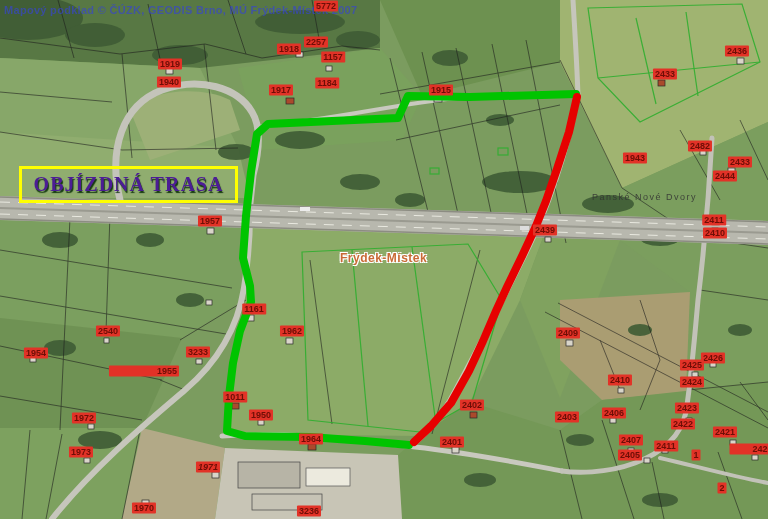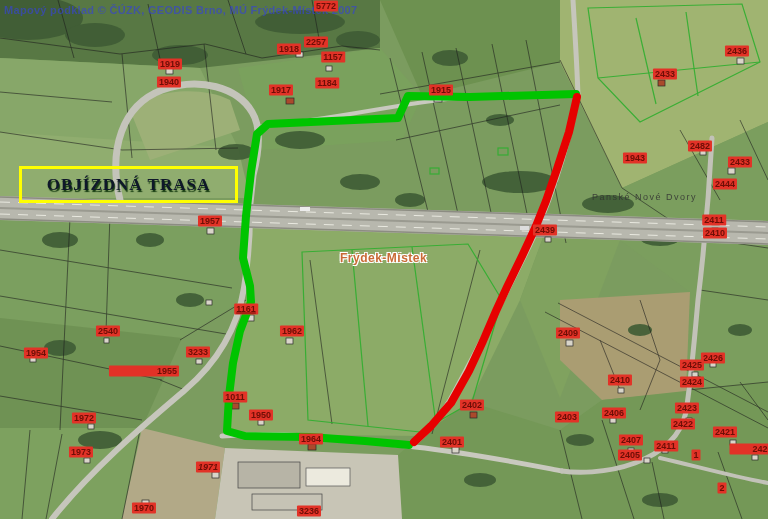--- a/index.html
+++ b/index.html
@@ -5,21 +5,21 @@
   html,body{margin:0;padding:0;background:#222;}
   .stage{position:relative;width:768px;height:519px;overflow:hidden;
          font-family:"Liberation Sans",sans-serif;background:#7b9c5f;}
   .stage svg{position:absolute;left:0;top:0;}
   .copyright{position:absolute;left:4px;top:4px;font:bold 11px "Liberation Sans",sans-serif;
              color:rgba(55,70,205,0.68);letter-spacing:.3px;white-space:nowrap;}
   .label-box{position:absolute;border:3px solid #ffff00;display:flex;align-items:center;
              justify-content:center;box-sizing:border-box;}
   .label-box span{font-family:"Liberation Serif",serif;font-weight:bold;white-space:nowrap;}
   .detour-box{left:19px;top:166px;width:219px;height:37px;}
-  .detour-box span{font-size:17px;color:#0f172a;letter-spacing:1px;
+  .detour-box span{font-size:20px;color:#4c1d95;letter-spacing:1px;
                    text-shadow:1px 2px 1px rgba(0,40,0,.85);}
   .closure-box{left:504px;top:277px;width:162px;height:34px;}
   .closure-box span{font-size:22px;color:#c41414;letter-spacing:1px;
                     text-shadow:1px 2px 1px rgba(60,0,0,.85);}
   .parcel{position:absolute;transform:translate(-50%,-50%);background:#e23227;color:#6e0e06;
           font:bold 9px "Liberation Sans",sans-serif;line-height:11px;padding:0 2px;
           border-radius:1px;white-space:nowrap;}
   .place{position:absolute;white-space:nowrap;}
   .place-city{font:bold 12px "Liberation Sans",sans-serif;color:#c96a35;letter-spacing:.5px;
         text-shadow:-1px -1px 0 #fff,1px -1px 0 #fff,-1px 1px 0 #fff,1px 1px 0 #fff;}
@@ -229,26 +229,26 @@
       <div class="parcel" style="left: 333px; top: 57px;">1157</div>
       <div class="parcel" style="left: 289px; top: 49px;">1918</div>
       <div class="parcel" style="left: 281px; top: 90px;">1917</div>
       <div class="parcel" style="left: 327px; top: 83px;">1184</div>
       <div class="parcel" style="left: 441px; top: 90px;">1915</div>
       <div class="parcel" style="left: 737px; top: 51px;">2436</div>
       <div class="parcel" style="left: 665px; top: 74px;">2433</div>
       <div class="parcel" style="left: 700px; top: 146px;">2482</div>
       <div class="parcel" style="left: 635px; top: 158px;">1943</div>
       <div class="parcel" style="left: 740px; top: 162px;">2433</div>
-      <div class="parcel" style="left: 725px; top: 184px;">2444</div>
+      <div class="parcel" style="left: 725px; top: 176px;">2444</div>
       <div class="parcel" style="left: 210px; top: 221px;">1957</div>
       <div class="parcel" style="left: 714px; top: 220px;">2411</div>
       <div class="parcel" style="left: 715px; top: 233px;">2410</div>
       <div class="parcel" style="left: 545px; top: 230px;">2439</div>
-      <div class="parcel" style="left: 246px; top: 309px; text-decoration: underline;">1161</div>
+      <div class="parcel" style="left: 254px; top: 309px;">1161</div>
       <div class="parcel" style="left: 292px; top: 331px;">1962</div>
       <div class="parcel" style="left: 108px; top: 331px;">2540</div>
       <div class="parcel" style="left: 568px; top: 333px;">2409</div>
       <div class="parcel" style="left: 36px; top: 353px;">1954</div>
       <div class="parcel" style="left: 198px; top: 352px;">3233</div>
       <div class="parcel" style="left: 144px; top: 371px; padding-left: 48px;">1955</div>
       <div class="parcel" style="left: 713px; top: 358px;">2426</div>
       <div class="parcel" style="left: 692px; top: 365px;">2425</div>
       <div class="parcel" style="left: 692px; top: 382px;">2424</div>
       <div class="parcel" style="left: 620px; top: 380px;">2410</div>

